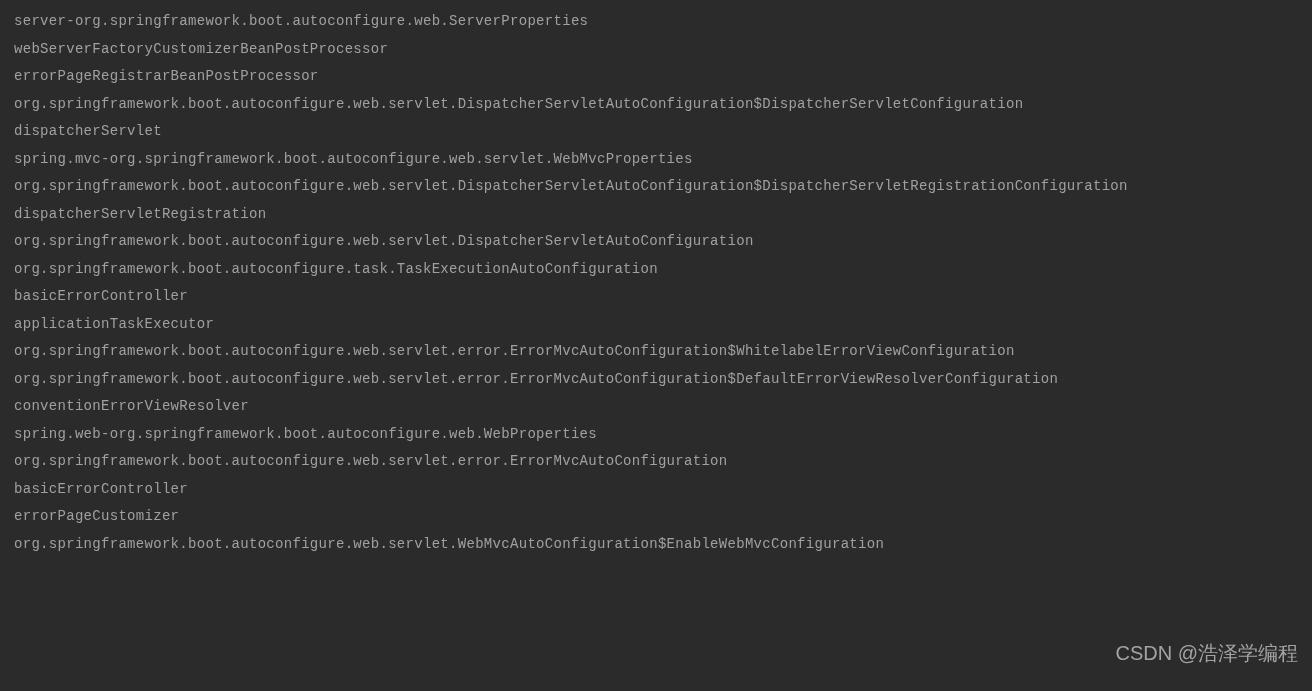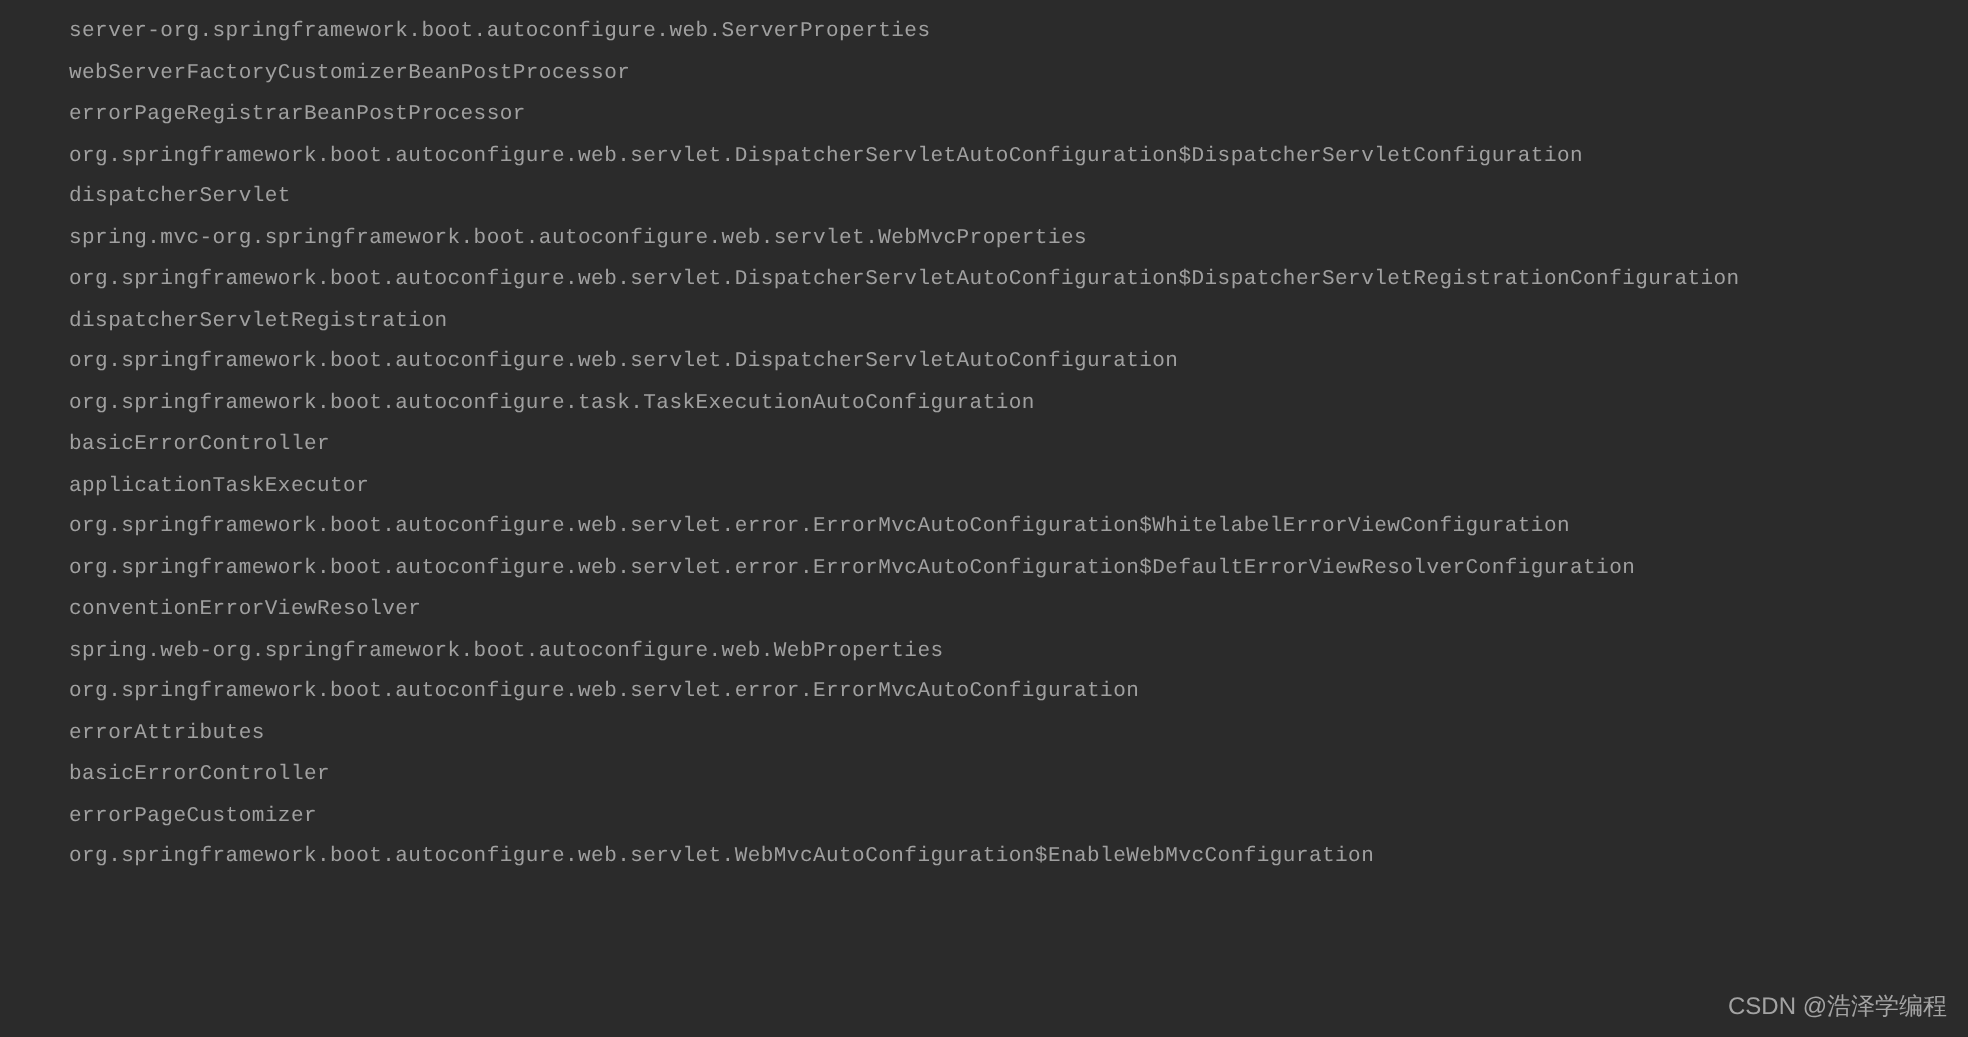--- a/index.html
+++ b/index.html
@@ -16,29 +16,28 @@
       padding: 8px 14px;
       white-space: nowrap;
       overflow: hidden;
       position: relative;
       width: 1312px;
       height: 691px;
       letter-spacing: 0.3px;
     }
     .log-line {
       display: block;
-      margin-left: 32px;
     }
     .watermark {
       position: absolute;
-      bottom: 6px;
+      bottom: 24px;
       right: 14px;
       color: #b8b8b8;
       font-family: -apple-system, BlinkMacSystemFont, 'Segoe UI', Arial, sans-serif;
-      font-size: 16px;
+      font-size: 20px;
       opacity: 0.85;
       letter-spacing: 0;
     }
   </style>
 </head>
 <body>
 
 <div id="console-container">
     <span class="log-line">server-org.springframework.boot.autoconfigure.web.ServerProperties</span>
     <span class="log-line">webServerFactoryCustomizerBeanPostProcessor</span>
@@ -50,19 +49,18 @@
     <span class="log-line">dispatcherServletRegistration</span>
     <span class="log-line">org.springframework.boot.autoconfigure.web.servlet.DispatcherServletAutoConfiguration</span>
     <span class="log-line">org.springframework.boot.autoconfigure.task.TaskExecutionAutoConfiguration</span>
     <span class="log-line">basicErrorController</span>
     <span class="log-line">applicationTaskExecutor</span>
     <span class="log-line">org.springframework.boot.autoconfigure.web.servlet.error.ErrorMvcAutoConfiguration$WhitelabelErrorViewConfiguration</span>
     <span class="log-line">org.springframework.boot.autoconfigure.web.servlet.error.ErrorMvcAutoConfiguration$DefaultErrorViewResolverConfiguration</span>
     <span class="log-line">conventionErrorViewResolver</span>
     <span class="log-line">spring.web-org.springframework.boot.autoconfigure.web.WebProperties</span>
     <span class="log-line">org.springframework.boot.autoconfigure.web.servlet.error.ErrorMvcAutoConfiguration</span>
-    <span class="log-line">errorAttributes</span>
     <span class="log-line">basicErrorController</span>
     <span class="log-line">errorPageCustomizer</span>
     <span class="log-line">org.springframework.boot.autoconfigure.web.servlet.WebMvcAutoConfiguration$EnableWebMvcConfiguration</span>
   </div>
 
 <div class="watermark">CSDN @浩泽学编程</div>
 
 </body></html>

